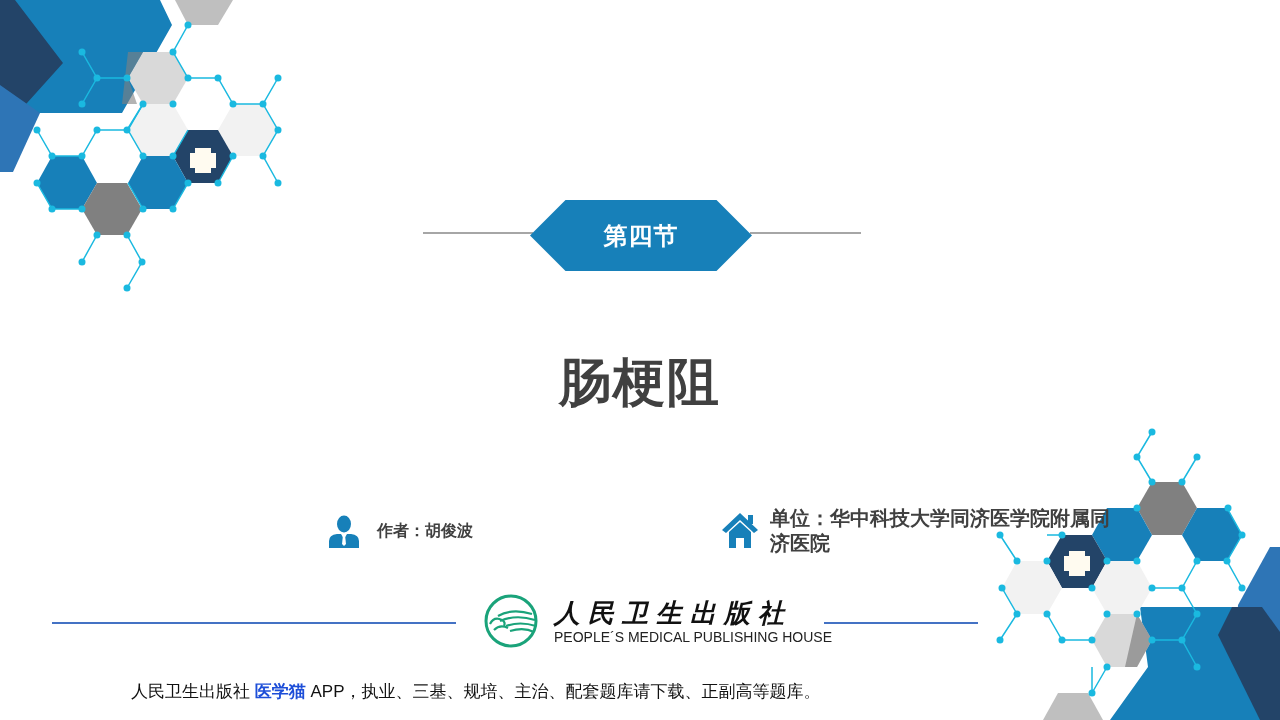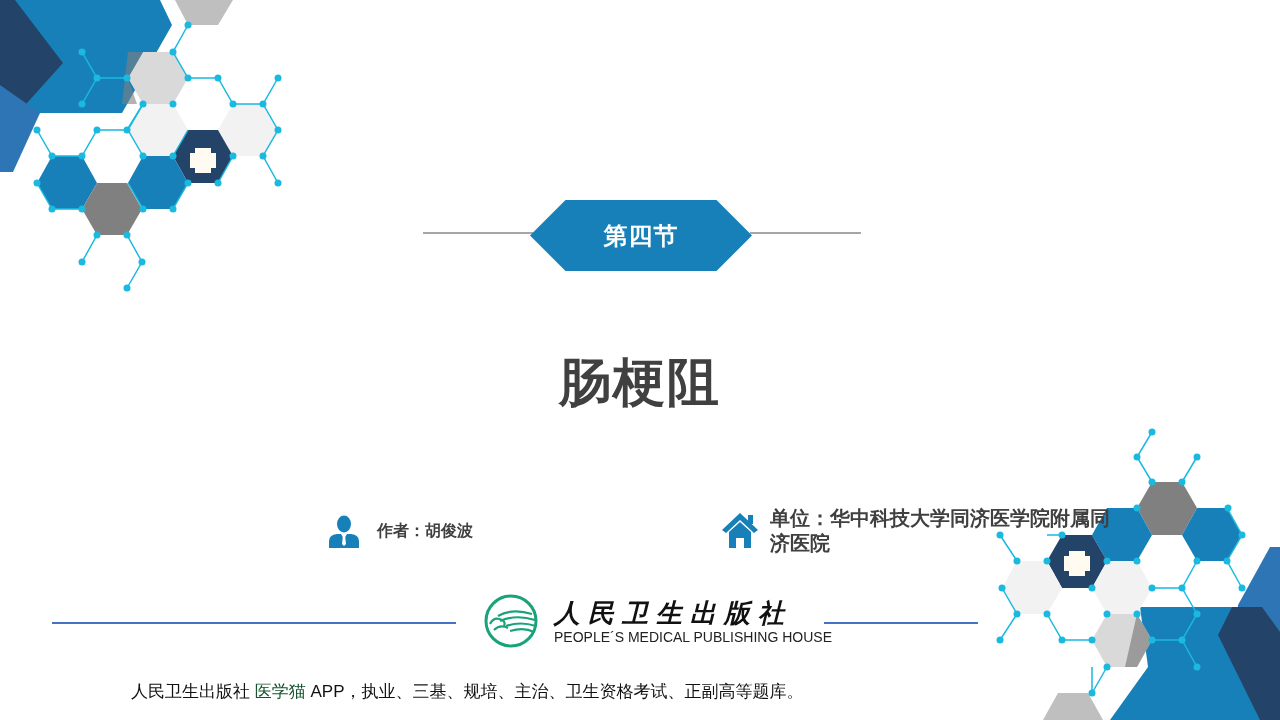--- a/index.html
+++ b/index.html
@@ -39,21 +39,21 @@
   .publisher { position: absolute; left: 480px; top: 594px; display: flex; align-items: center; }
   .publisher svg { width: 62px; height: 54px; }
   .pub-names { margin-left: 12px; }
   .pub-cn { font-family: "DejaVu Serif", "Liberation Serif", serif; font-size: 26px; font-weight: bold; color: #111; letter-spacing: 8px; line-height: 30px; font-style: italic; }
   .pub-en { font-family: "Liberation Sans", sans-serif; font-size: 14px; color: #222; line-height: 14px; margin-top: 2px; }
 
   .footer {
     position: absolute; left: 131px; top: 680px; font-size: 17px; color: #111;
     font-family: "Liberation Sans", "DejaVu Sans", sans-serif;
   }
-  .footer .app { color: #14532d; }
+  .footer .app { color: #1d4ed8; font-weight: bold; }
 </style>
 </head>
 <body>
 
 <svg class="deco deco-tl" viewBox="0 0 300 300">
   <polygon points="0,0 160,0 63,113 18,113 0,90" fill="#234468"></polygon>
   <polygon points="15,0 160,0 172,25 122,113 18,113 63,63" fill="#1780b9"></polygon>
   <polygon points="0,85 40,113 13,172 0,172" fill="#2e75b6"></polygon>
   <polygon points="175,0 233,0 218,25 188,25" fill="#bfbfbf"></polygon>
   <polygon points="143,52 173,52 188,78 173,104 143,104 128,78" fill="#d9d9d9"></polygon>
@@ -216,14 +216,14 @@
       <path d="M30,37 Q44,33 54,38"></path>
     </g>
   </svg>
   <div class="pub-names">
     <div class="pub-cn">人民卫生出版社</div>
     <div class="pub-en">PEOPLE´S MEDICAL PUBLISHING HOUSE</div>
   </div>
 </div>
 
 <div class="footer">
-  <span>人民卫生出版社 </span><span class="app">医学猫</span><span> APP，执业、三基、规培、主治、卫生资格考试、正副高等题库。</span>
+  <span>人民卫生出版社 </span><span class="app">医学猫</span><span> APP，执业、三基、规培、主治、配套题库请下载、正副高等题库。</span>
 </div>
 
 </body></html>

